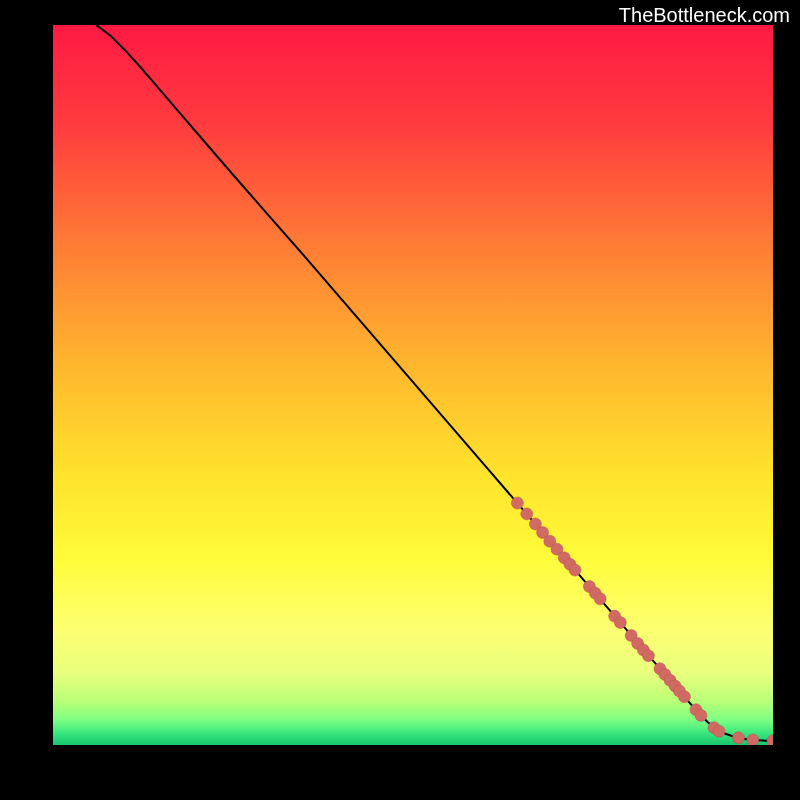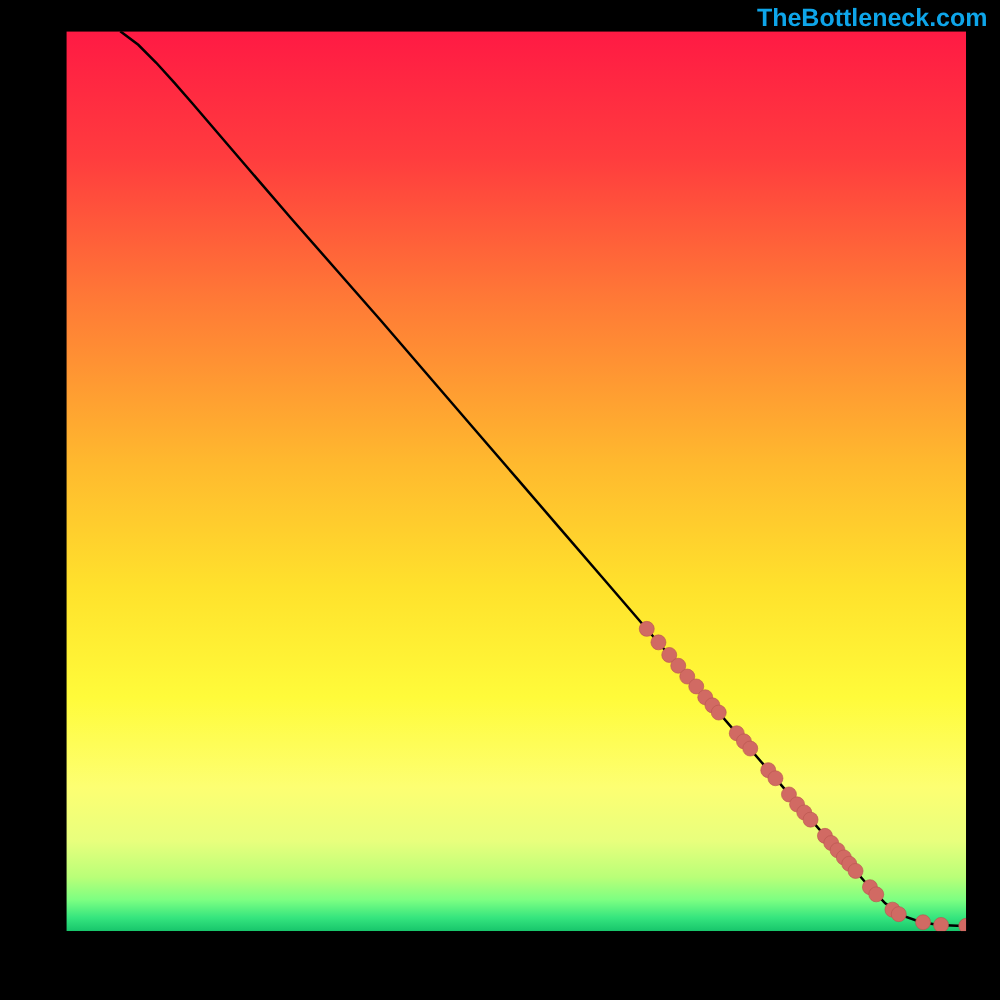--- a/index.html
+++ b/index.html
@@ -8,23 +8,23 @@
     height: 800px;
     background: #000;
     position: relative;
     overflow: hidden;
     font-family: Arial, Helvetica, sans-serif;
   }
   .watermark {
     position: absolute;
     top: 4px;
     right: 10px;
-    color: #0ea5e9;
+    color: #ffffff;
     font-size: 20px;
-    font-weight: bold;
+    font-weight: normal;
     z-index: 10;
   }
   .plot-area {
     position: absolute;
   }
   .black-mask {
     position: absolute;
     background: #000;
   }
 </style>

